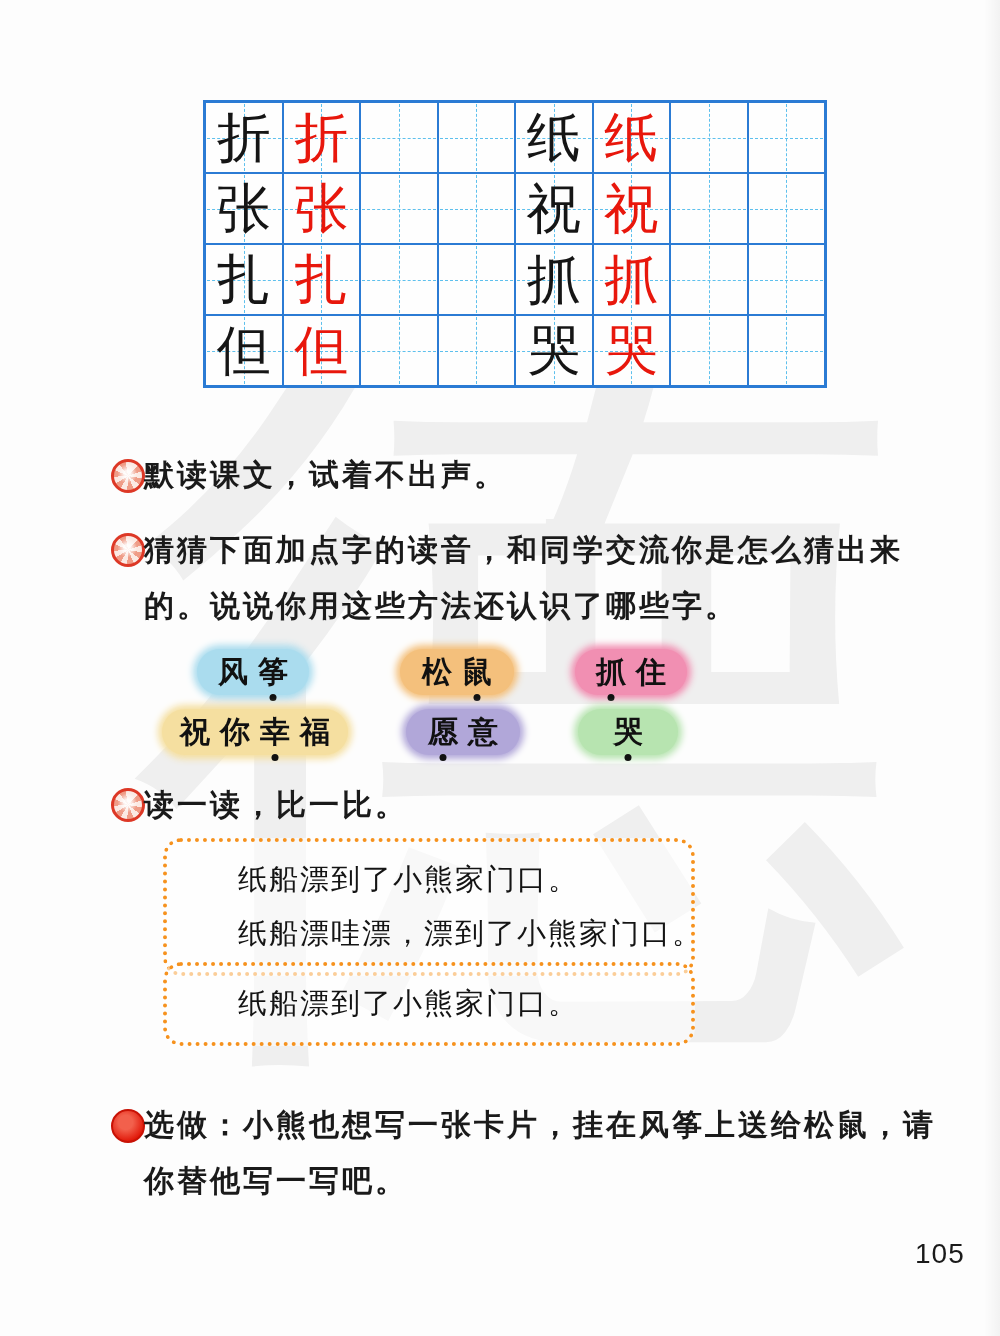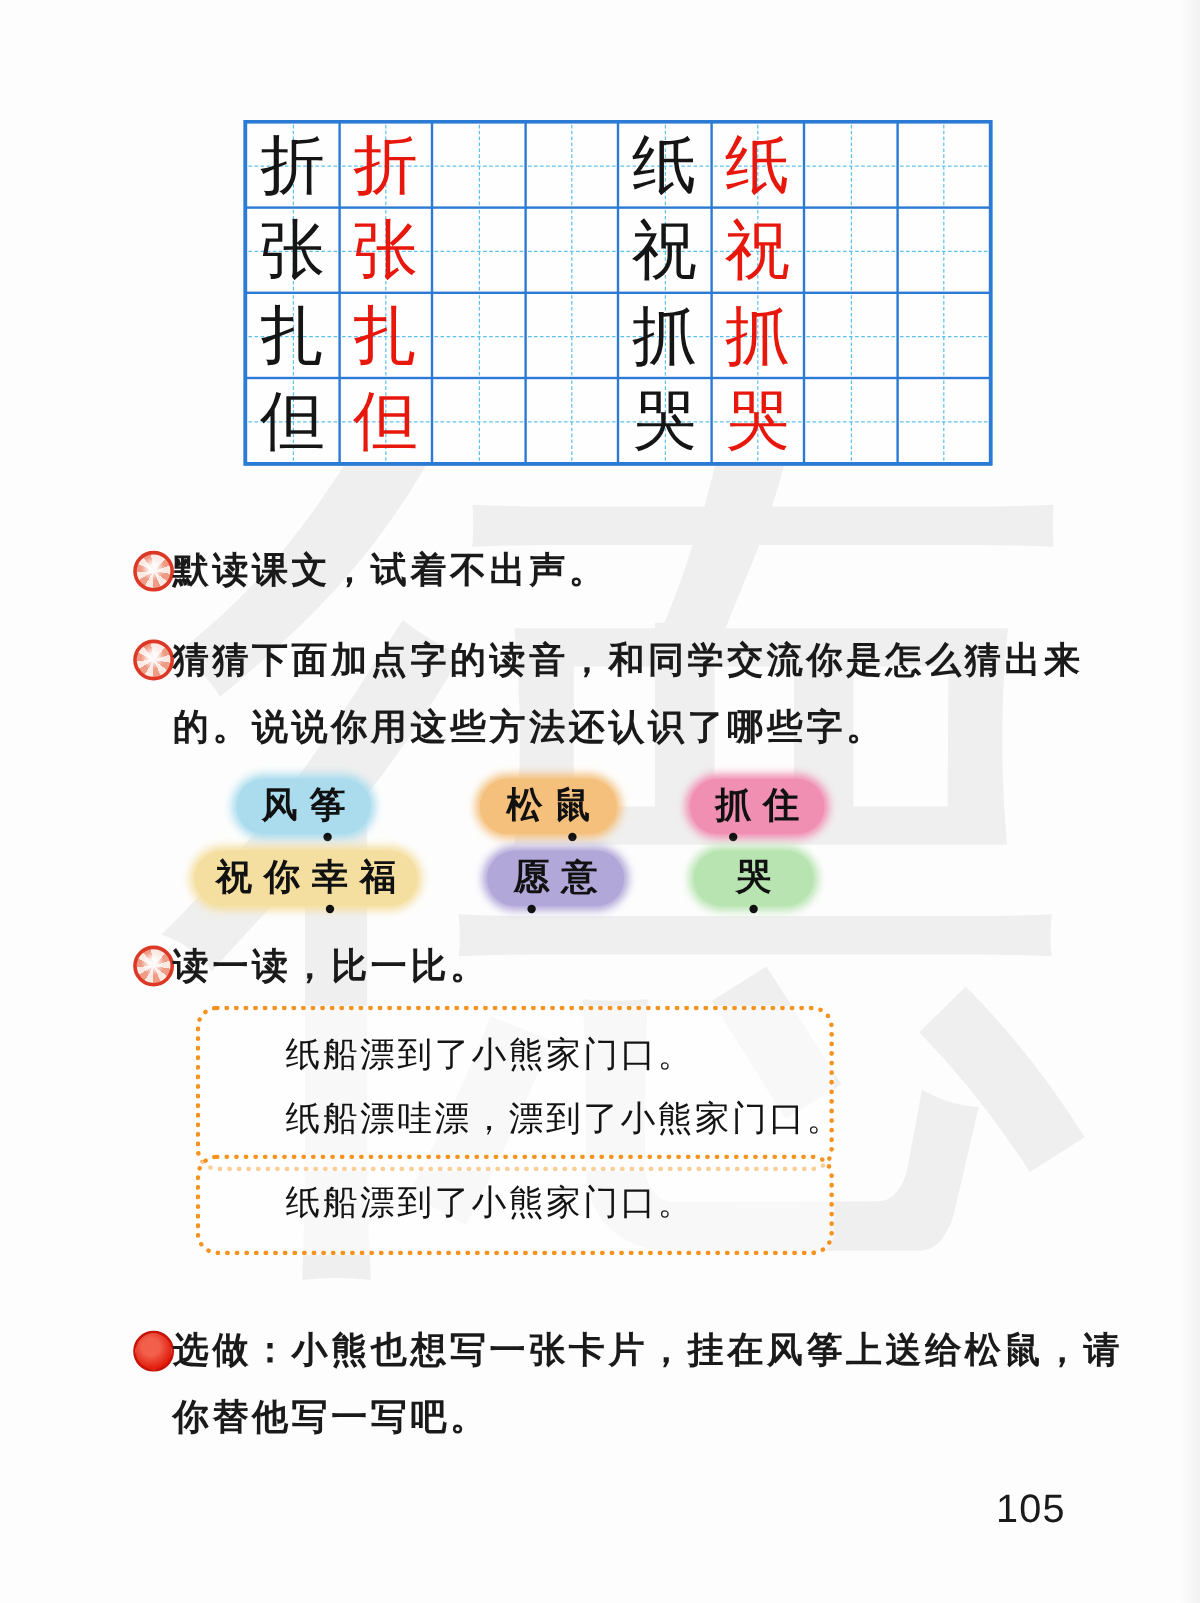--- a/index.html
+++ b/index.html
@@ -123,23 +123,23 @@
     letter-spacing: 2px;
     line-height: 54px;
     white-space: nowrap;
     color: #141414;
     margin-left: 45px;
   }
   .cbox1 { top: 838px; }
   .cbox2 { top: 962px; }
   
   .page-num {
-    position: absolute; left: 830px; top: 1238px;
+    position: absolute; left: 915px; top: 1238px;
     font-family: "Liberation Sans", "DejaVu Sans", sans-serif;
-    font-size: 33px; color: #1a1a1a; letter-spacing: 1px;
+    font-size: 28px; color: #1a1a1a; letter-spacing: 1px;
     z-index: 1;
   }
 </style>
 </head>
 <body>
 
 <div class="page">
 
   <div class="watermark">德</div>
 

